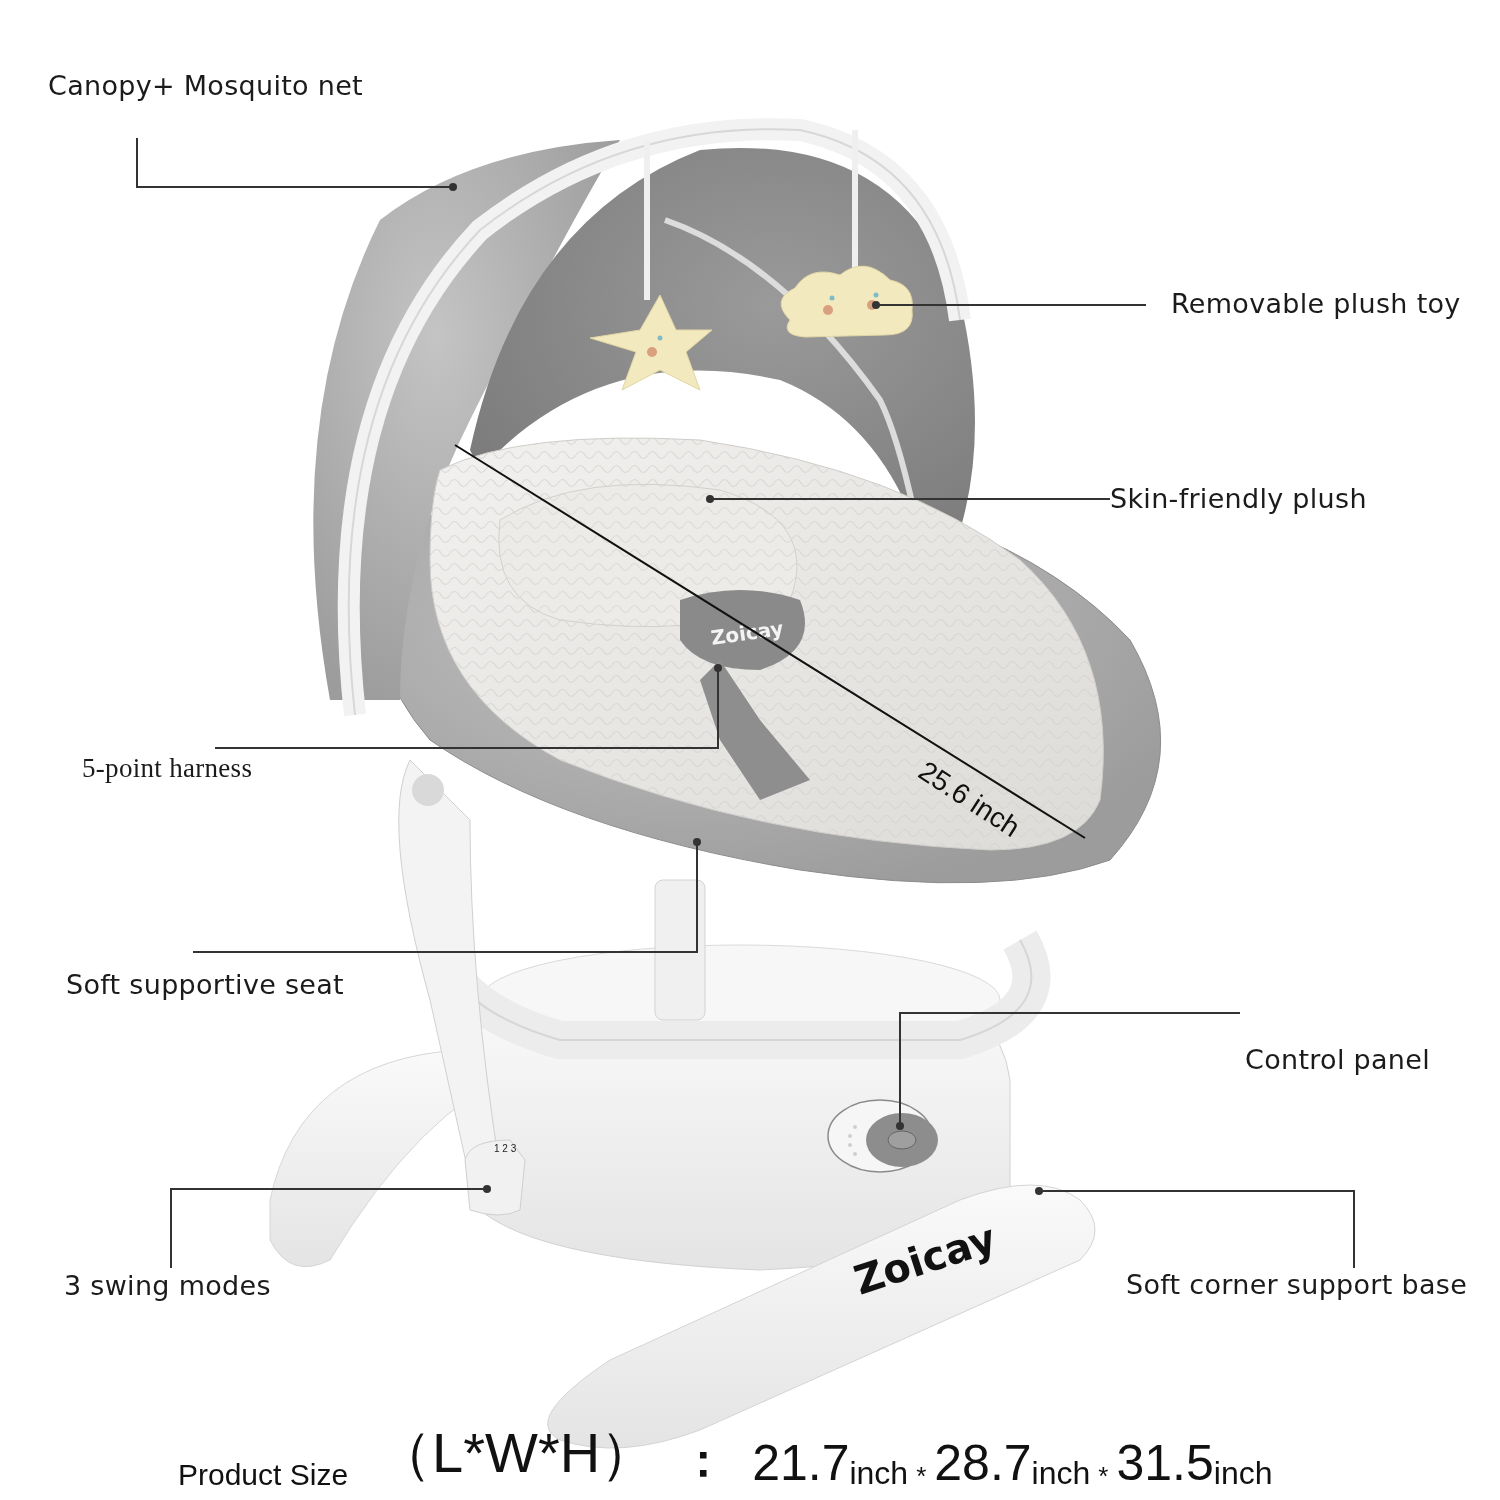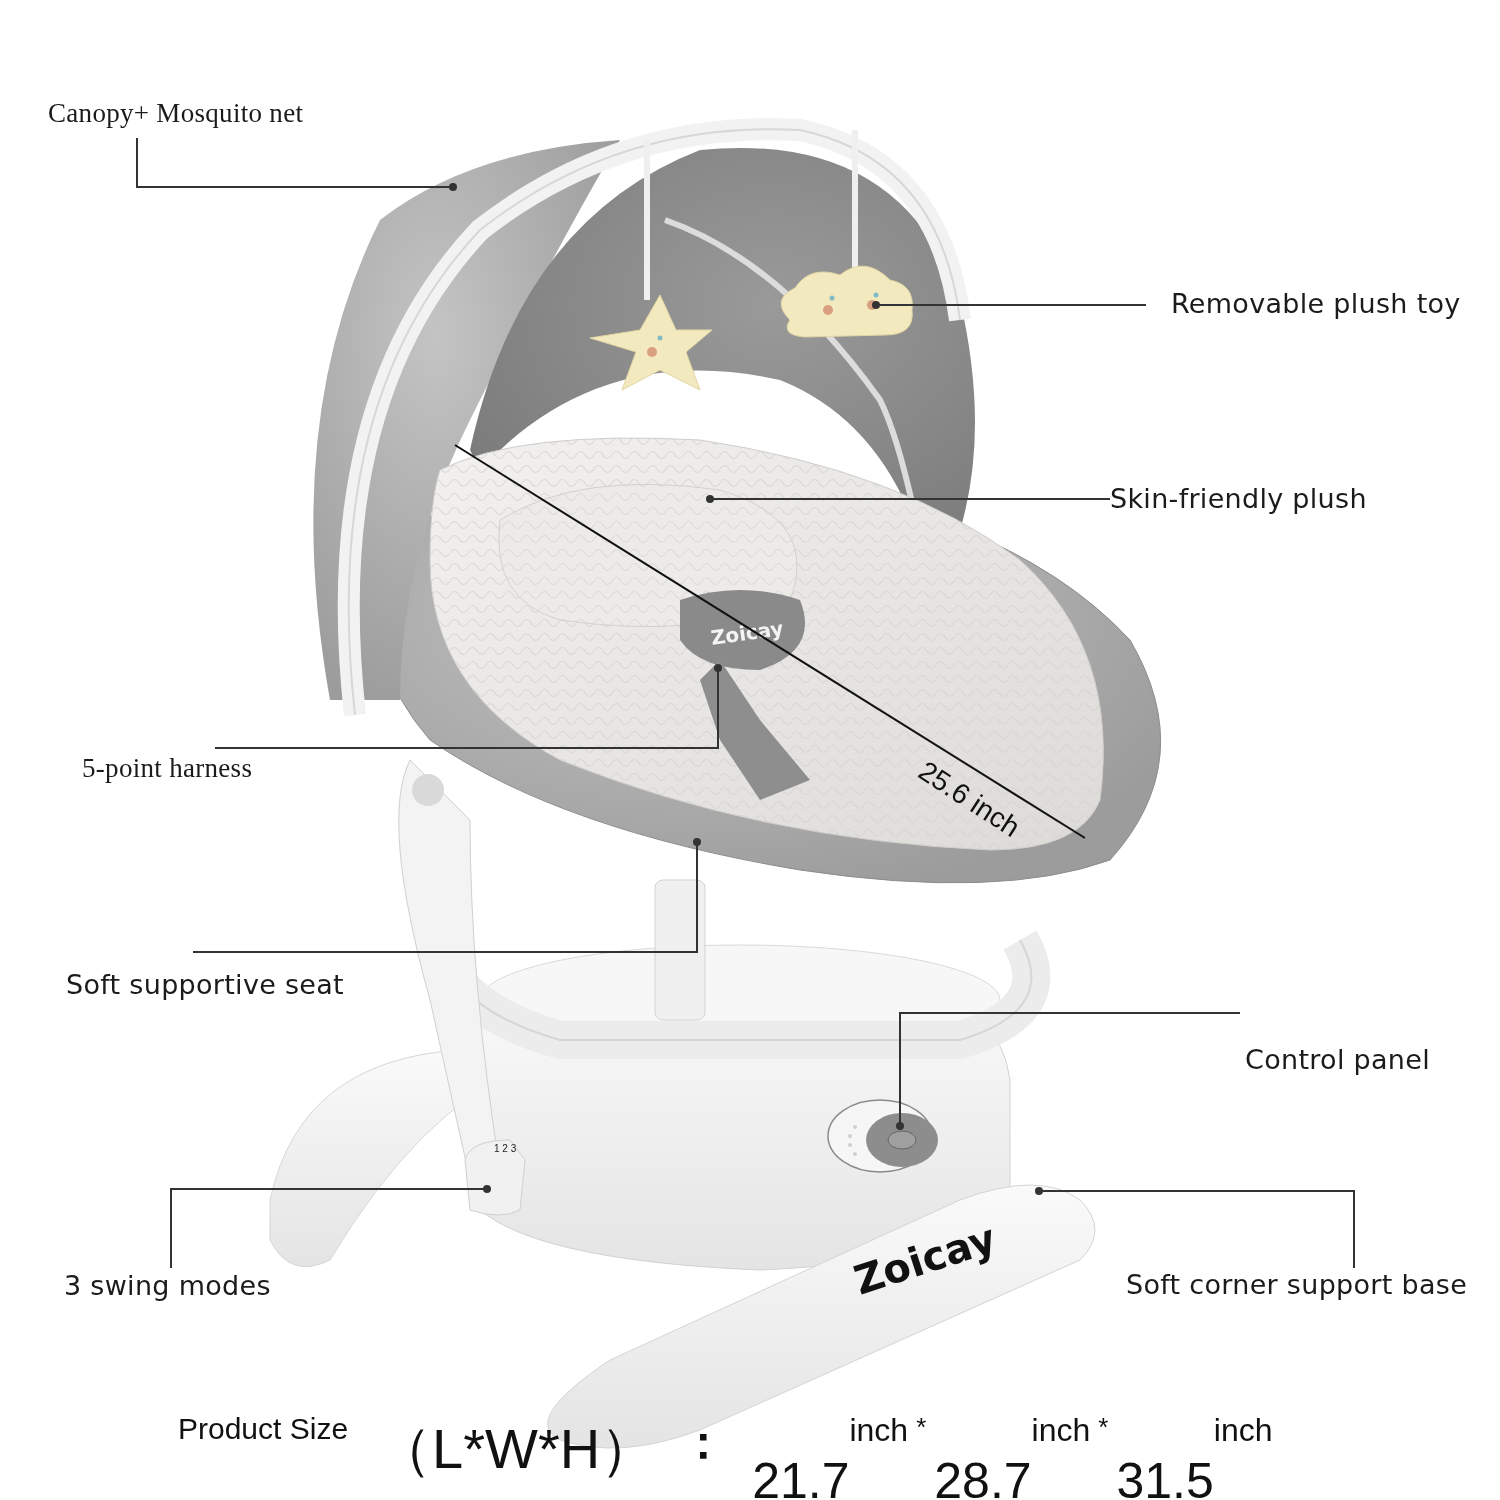--- a/index.html
+++ b/index.html
@@ -3,21 +3,21 @@
 <meta charset="utf-8">
 <style>
   html, body { margin: 0; padding: 0; background: #ffffff; }
   body { width: 1500px; height: 1500px; position: relative; overflow: hidden;
          font-family: "DejaVu Sans", sans-serif; color: #1a1a1a; }
   .stage { position: absolute; left: 0; top: 0; width: 1500px; height: 1500px; }
   svg.art { position: absolute; left: 0; top: 0; width: 1500px; height: 1500px; }
   .label { position: absolute; font-size: 27px; letter-spacing: 0.3px; white-space: nowrap;
            color: #1b1b1b; font-weight: 400; }
   .size-bar { position: absolute; left: 178px; top: 1412px; height: 80px; white-space: nowrap;
-              display: flex; align-items: flex-start; color: #111; }
+              display: flex; align-items: flex-end; color: #111; }
   .size-bar .ps { font-size: 30px; margin-right: 28px; font-family: "Liberation Sans", sans-serif; }
   .size-bar .lwh { font-size: 56px; font-family: "Liberation Sans", sans-serif; margin-right: 24px; }
   .size-bar .colon { font-size: 46px; margin-right: 26px; font-family: "Liberation Sans", sans-serif; font-weight: bold; }
   .size-bar .num { font-size: 50px; font-family: "Liberation Sans", sans-serif; margin-top: 40px; }
   .size-bar .unit { font-size: 32px; font-family: Liberation Sans, sans-serif; }
   .size-bar .star { font-size: 26px; margin: 0 8px; font-family: "Liberation Sans", sans-serif; }
   .dim-label { position: absolute; left: 930px; top: 755px; font-size: 28px; transform: rotate(33deg);
                transform-origin: left top; font-family: "Liberation Sans", sans-serif; color: #111; }
 </style>
 </head>
@@ -145,21 +145,21 @@
         <circle cx="718" cy="668" r="4"></circle>
       <circle cx="697" cy="842" r="4"></circle>
         <circle cx="900" cy="1126" r="4"></circle>
       <circle cx="487" cy="1189" r="4"></circle>
         <circle cx="1039" cy="1191" r="4"></circle>
     </g>
   </svg>
 
   <span class="dim-label">25.6 inch</span>
 
-  <span class="label" style="left:48px; top:98px;font-family:Liberation Serif, serif;">Canopy+ Mosquito net</span>
+  <span class="label" style="left:48px; top:70px;">Canopy+ Mosquito net</span>
   <span class="label" style="left:1171px; top:288px;">Removable plush toy</span>
   <span class="label" style="left:1110px; top:483px;">Skin-friendly plush</span>
   <span class="label" style="left:82px; top:753px;font-family:Liberation Serif, serif;">5-point harness</span>
   <span class="label" style="left:66px; top:969px;">Soft supportive seat</span>
   <span class="label" style="left:1245px; top:1044px;">Control panel</span>
   <span class="label" style="left:64px; top:1270px;">3 swing modes</span>
   <span class="label" style="left:1126px; top:1269px;">Soft corner support base</span>
 
   <div class="size-bar">
     <span class="ps">Product Size</span>

